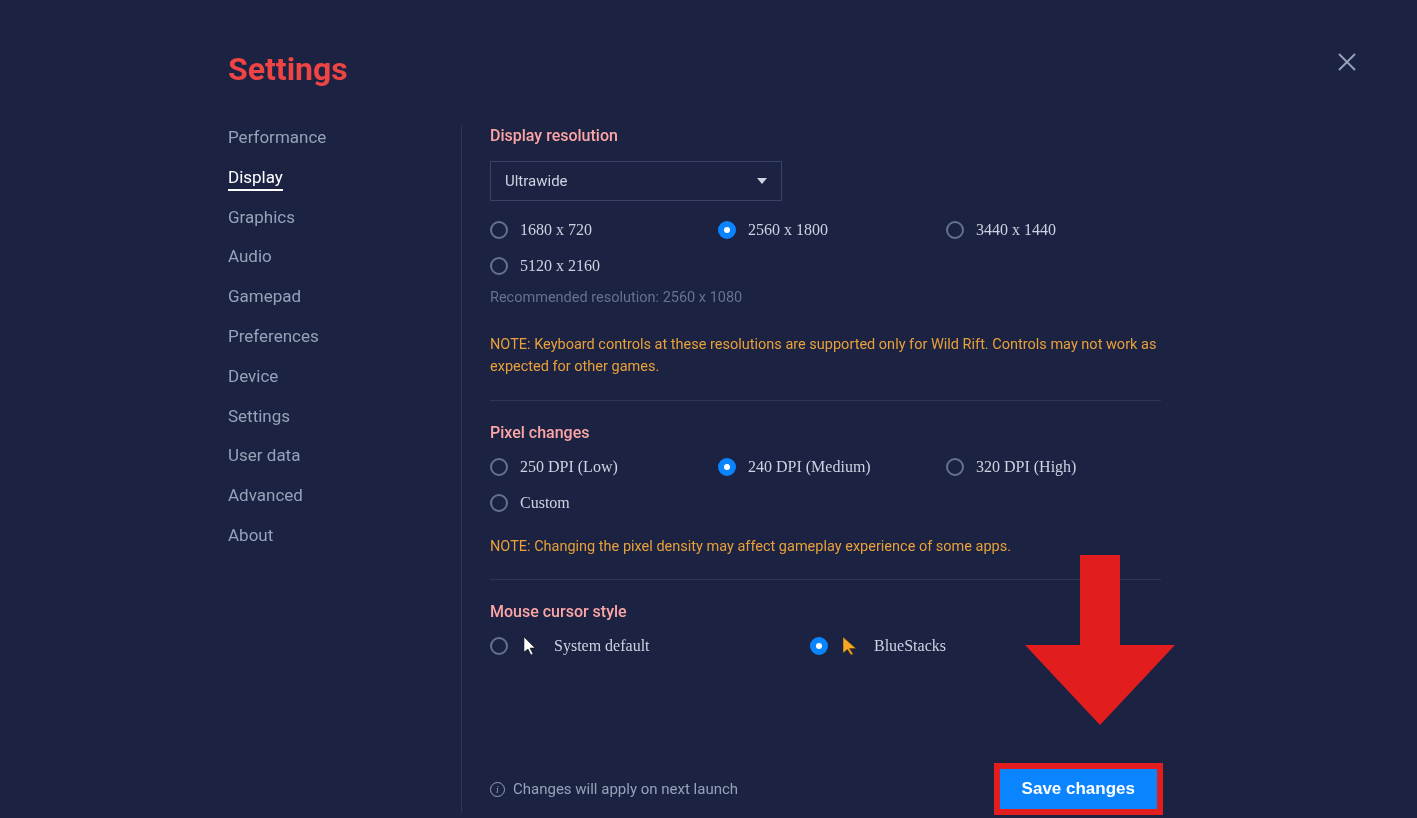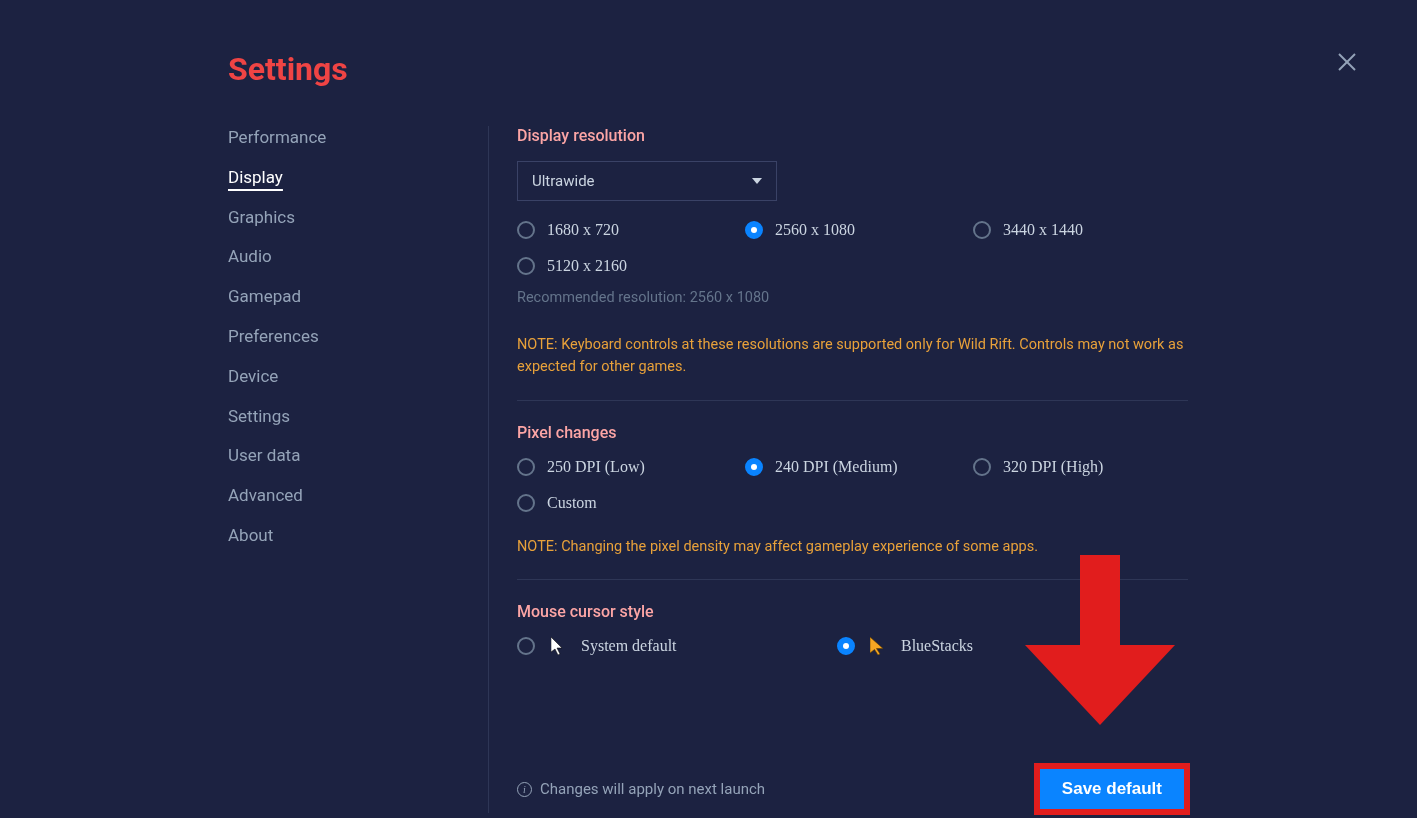--- a/index.html
+++ b/index.html
@@ -31,21 +31,21 @@
     position: absolute;
     top: 52px;
     right: 60px;
     width: 20px;
     height: 20px;
     cursor: pointer;
   }
   .close-icon svg { stroke: #94a3b8; stroke-width: 2; }
   .body {
     display: flex;
-    gap: 60px;
+    gap: 33px;
   }
   .sidebar {
     display: flex;
     flex-direction: column;
     gap: 16px;
     width: 200px;
     flex-shrink: 0;
   }
   .sidebar-item {
     font-size: 17px;
@@ -71,21 +71,21 @@
     margin-bottom: 22px;
   }
   .section:last-of-type { border-bottom: none; }
   .section-title {
     color: #fca5a5;
     font-size: 16px;
     font-weight: 500;
     margin-bottom: 16px;
   }
   .select {
-    width: 260px;
+    width: 292px;
     height: 40px;
     background: #1c2241;
     border: 1px solid #3a4266;
     color: #cbd5e1;
     padding: 0 14px;
     font-size: 15px;
     display: flex;
     align-items: center;
     justify-content: space-between;
     cursor: pointer;
@@ -236,21 +236,21 @@
           <span>Ultrawide</span>
           <span class="caret"></span>
         </div>
         <div class="radio-grid" id="res-grid">
             <div class="radio-row">
               <div class="radio"></div>
               <span class="radio-label">1680 x 720</span>
             </div>
             <div class="radio-row">
               <div class="radio checked"></div>
-              <span class="radio-label">2560 x 1080</span>
+              <span class="radio-label">2560 x 1800</span>
             </div>
             <div class="radio-row">
               <div class="radio"></div>
               <span class="radio-label">3440 x 1440</span>
             </div>
             <div class="radio-row">
               <div class="radio"></div>
               <span class="radio-label">5120 x 2160</span>
             </div>
           </div>
@@ -303,21 +303,21 @@
               <span class="radio-label">BlueStacks</span>
             </div>
           </div>
       </div>
 
       <div class="footer">
         <div class="apply-hint">
           <span class="info-icon">i</span>
           <span>Changes will apply on next launch</span>
         </div>
-        <button class="save-btn">Save default</button>
+        <button class="save-btn">Save changes</button>
       </div>
 
     </div>
   </div>
 </div>
 
 <svg class="big-arrow" width="150" height="170" viewBox="0 0 150 170">
   <polygon points="55,0 95,0 95,90 150,90 75,170 0,90 55,90" fill="#e11d1d"></polygon>
 </svg>
 

